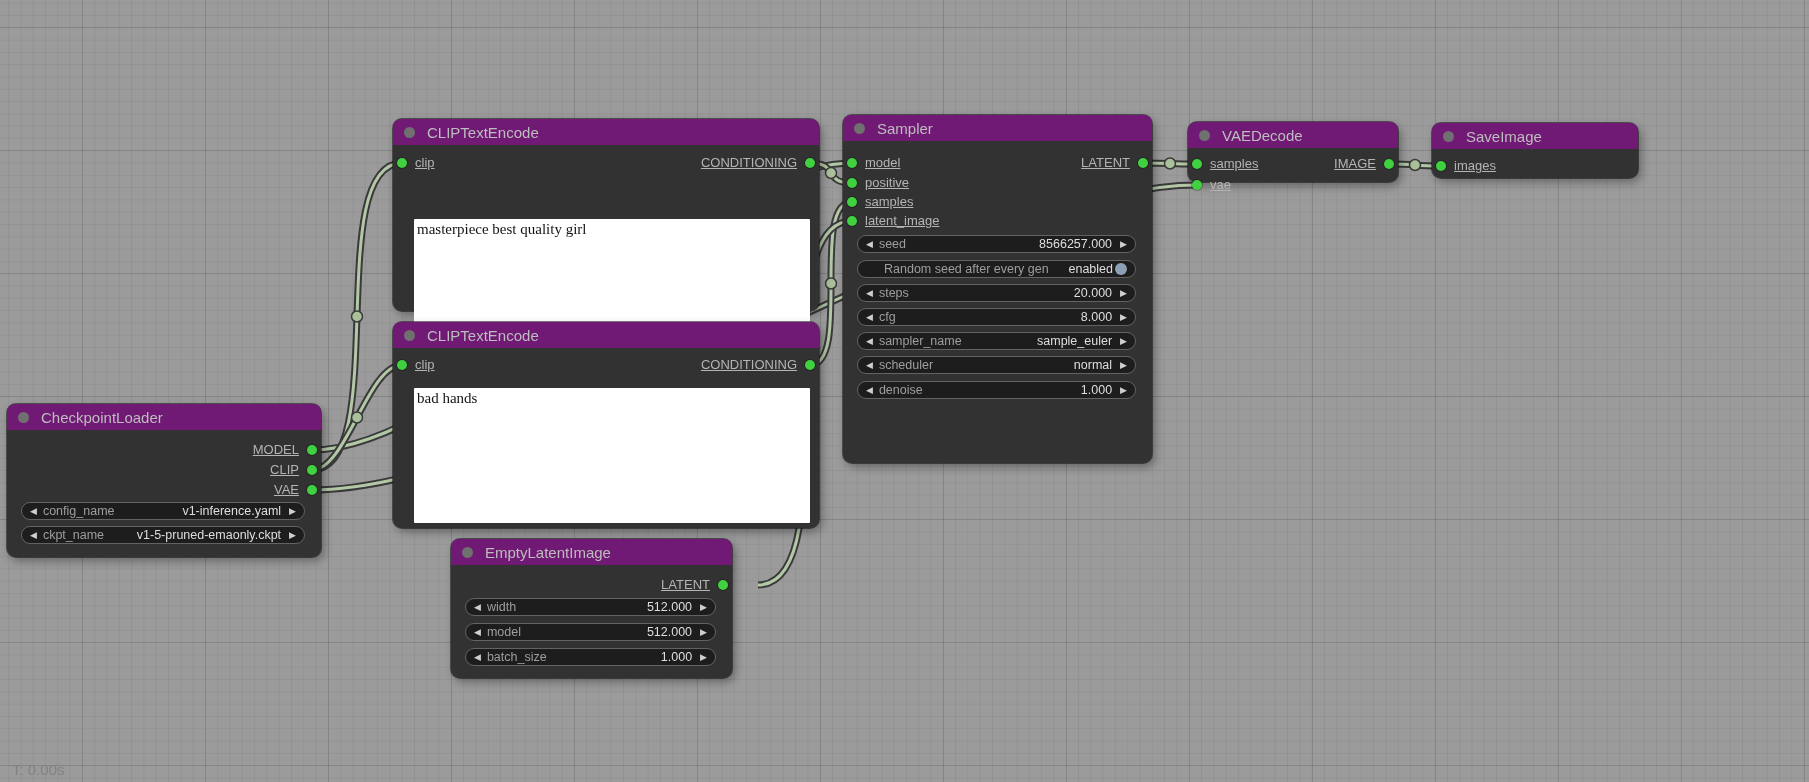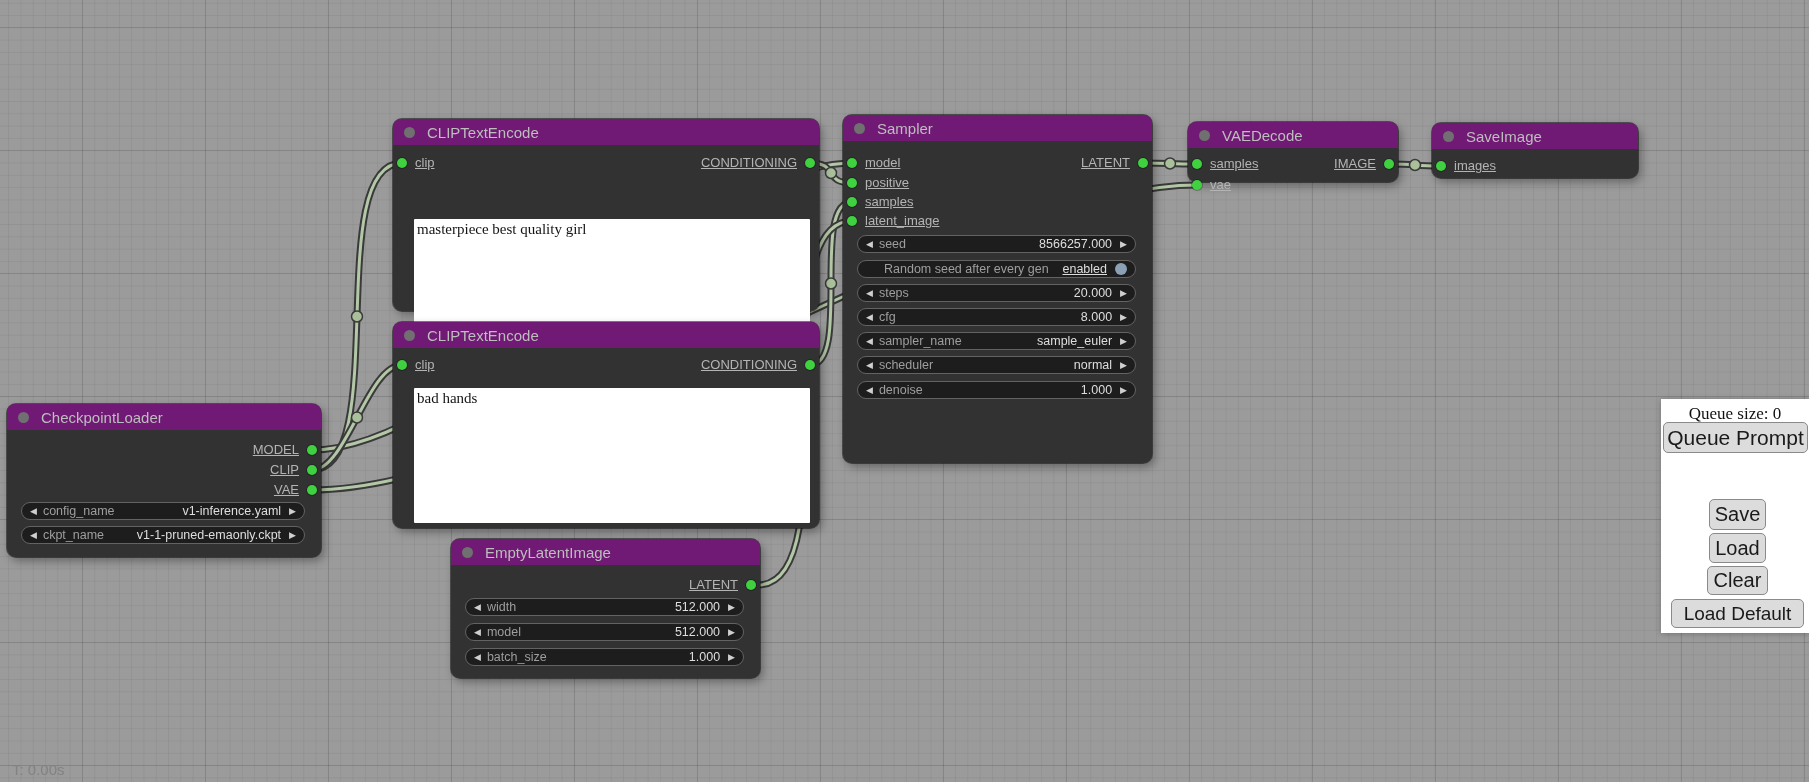--- a/index.html
+++ b/index.html
@@ -35,21 +35,21 @@
   .port-label.out{text-align:right;}
   .widget{
     position:absolute;height:18px;background:#1d1d1d;border:1px solid #636363;
     border-radius:10px;display:flex;align-items:center;font-size:12.5px;
     padding:0 8px;color:#9e9e9e;box-sizing:border-box;
   }
   .widget .arrow{color:#cfcfcf;font-size:9px;flex:none;line-height:1;}
   .widget .w-label{margin-left:6px;white-space:nowrap;overflow:hidden;}
   .widget .w-value{margin-left:auto;margin-right:8px;color:#dedede;white-space:nowrap;}
   .widget.toggle .w-label{margin-left:18px;}
-  .widget.toggle .w-value{margin-right:8px;text-decoration:underline;}
+  .widget.toggle .w-value{margin-right:2px;}
   .toggle-dot{width:12px;height:12px;border-radius:50%;background:#8ba0b5;flex:none;margin-right:0px;}
   textarea.prompt{
     position:absolute;background:#ffffff;color:#141414;border:none;outline:none;
     resize:none;font-family:"Liberation Serif", serif;font-size:15px;
     padding:2px 3px;box-sizing:border-box;overflow:hidden;border-radius:1px;
   }
   .menu{
     position:absolute;background:#ffffff;box-shadow:0 1px 6px rgba(0,0,0,0.25);
   }
   .queue-size{
@@ -110,21 +110,21 @@
         <span class="port-label out" style="right: 22px; top: 78px;">VAE</span>
         <div class="widget" style="left: 14px; right: 16px; top: 98px;">
           <span class="arrow">◀</span>
           <span class="w-label">config_name</span>
           <span class="w-value">v1-inference.yaml</span>
           <span class="arrow">▶</span>
         </div>
         <div class="widget" style="left: 14px; right: 16px; top: 122px;">
           <span class="arrow">◀</span>
           <span class="w-label">ckpt_name</span>
-          <span class="w-value">v1-1-pruned-emaonly.ckpt</span>
+          <span class="w-value">v1-5-pruned-emaonly.ckpt</span>
           <span class="arrow">▶</span>
         </div>
       </div>
       <div class="node" style="left: 393px; top: 119px; width: 426px; height: 192px;">
         <div class="node-title">
           <span class="title-dot"></span>
           <span class="title-text">CLIPTextEncode</span>
         </div>
         <span class="port" style="left: 4px; top: 39px;"></span>
         <span class="port-label" style="left: 22px; top: 36px;">clip</span>
@@ -136,21 +136,21 @@
         <div class="node-title">
           <span class="title-dot"></span>
           <span class="title-text">CLIPTextEncode</span>
         </div>
         <span class="port" style="left: 4px; top: 38px;"></span>
         <span class="port-label" style="left: 22px; top: 35px;">clip</span>
         <span class="port" style="right: 4px; top: 38px;"></span>
         <span class="port-label out" style="right: 22px; top: 35px;">CONDITIONING</span>
         <textarea class="prompt" spellcheck="false" style="left: 21px; top: 66px; width: 396px; height: 135px;">bad hands</textarea>
       </div>
-      <div class="node" style="left: 451px; top: 539px; width: 281px; height: 139px; padding-left: 28px;">
+      <div class="node" style="left: 451px; top: 539px; width: 281px; height: 139px;">
         <div class="node-title">
           <span class="title-dot"></span>
           <span class="title-text">EmptyLatentImage</span>
         </div>
         <span class="port" style="right: 4px; top: 41px;"></span>
         <span class="port-label out" style="right: 22px; top: 38px;">LATENT</span>
         <div class="widget" style="left: 14px; right: 16px; top: 59px;">
           <span class="arrow">◀</span>
           <span class="w-label">width</span>
           <span class="w-value">512.000</span>
@@ -241,23 +241,15 @@
       <div class="node" style="left: 1432px; top: 123px; width: 206px; height: 55px;">
         <div class="node-title">
           <span class="title-dot"></span>
           <span class="title-text">SaveImage</span>
         </div>
         <span class="port" style="left: 4px; top: 38px;"></span>
         <span class="port-label" style="left: 22px; top: 35px;">images</span>
       </div>
     </div>
 
-  <div class="menu" style="left:1661px;top:399px;width:148px;height:234px;">
-    <div class="queue-size">Queue size: 0</div>
-    <button class="btn" style="left:2px;top:23px;width:145px;height:31px;font-size:21px;">Queue Prompt</button>
-    <button class="btn" style="left:48px;top:100px;width:57px;height:31px;font-size:20px;">Save</button>
-    <button class="btn" style="left:48px;top:134px;width:57px;height:30px;font-size:20px;">Load</button>
-    <button class="btn" style="left:46px;top:167px;width:61px;height:29px;font-size:20px;">Clear</button>
-    <button class="btn" style="left:10px;top:200px;width:133px;height:29px;font-size:19px;">Load Default</button>
-  </div>
 
   <div class="status-text">T: 0.00s</div>
 </div>
 
 </body></html>

